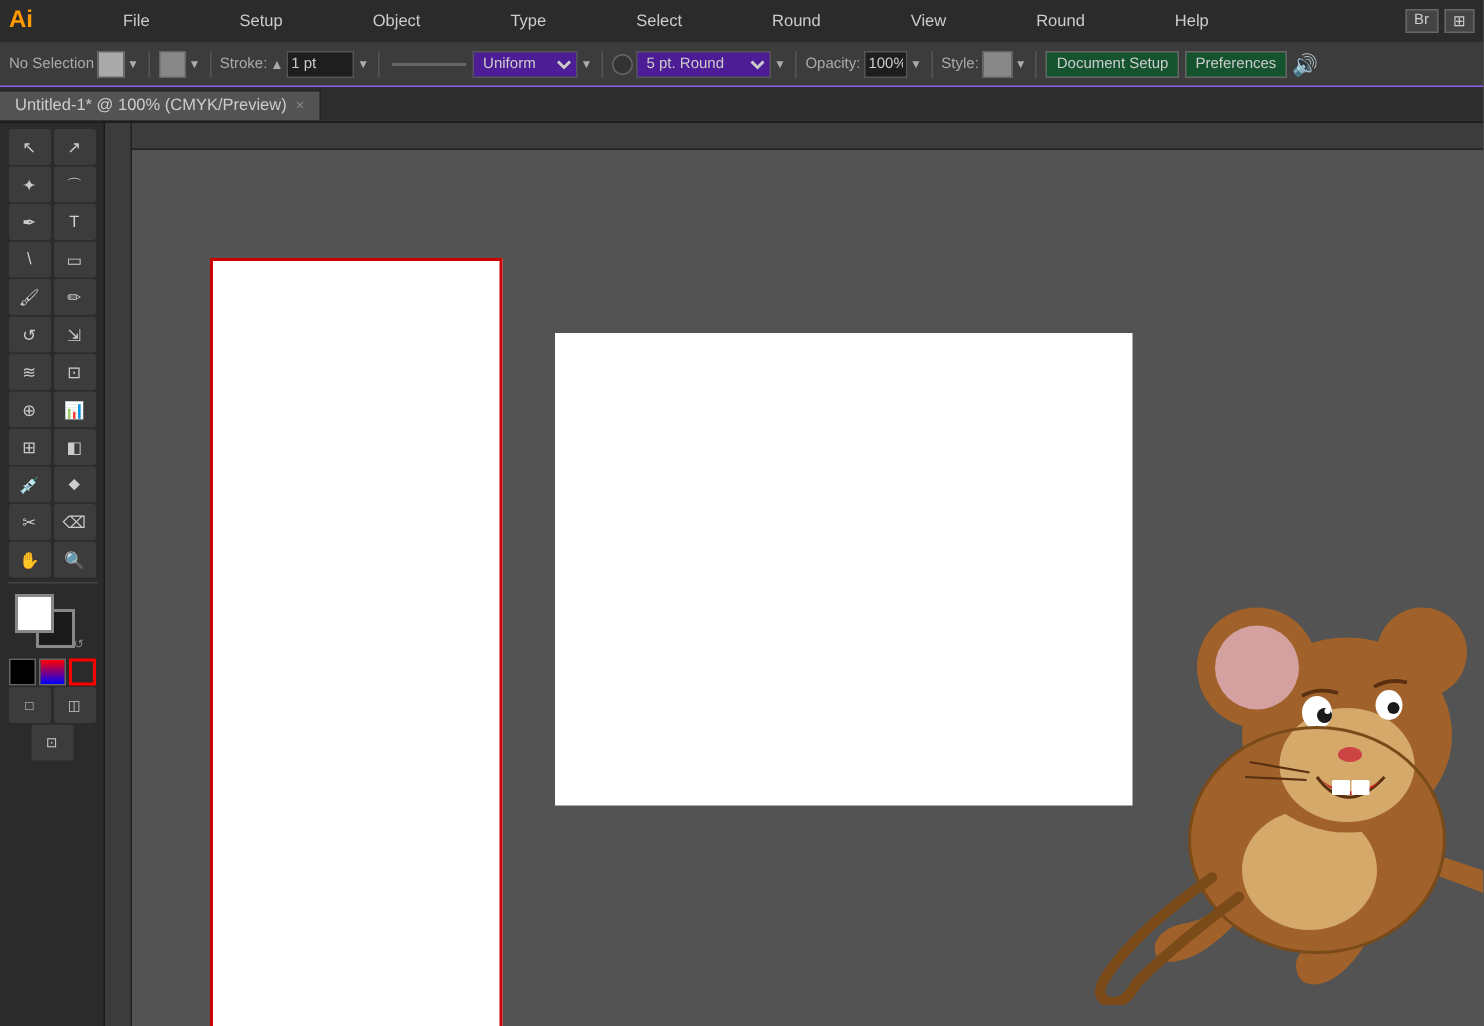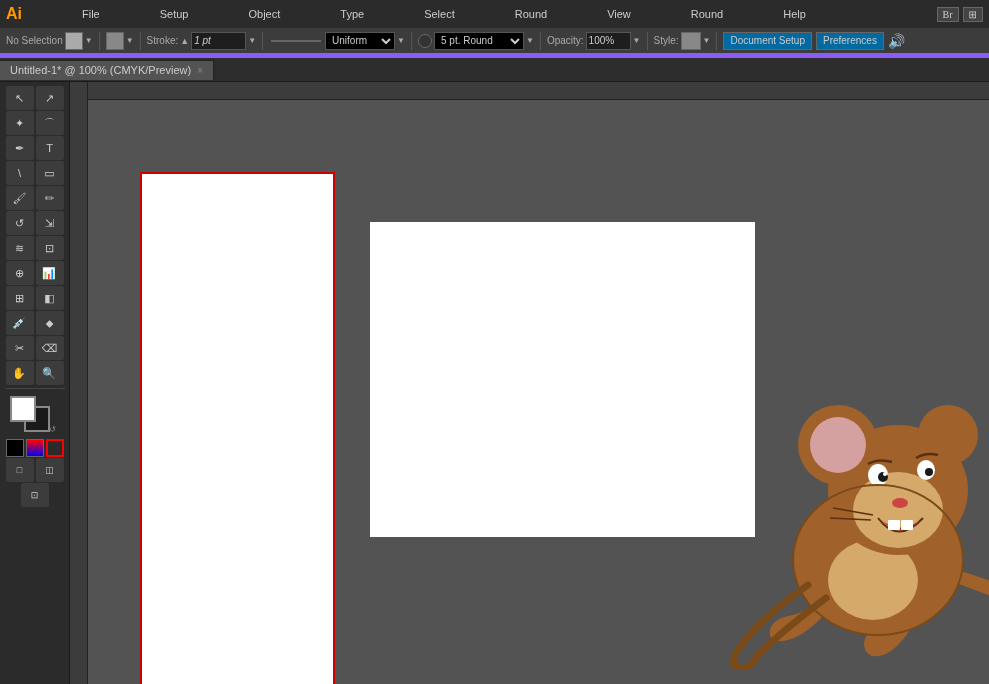--- a/index.html
+++ b/index.html
@@ -37,21 +37,21 @@
     }
 
     
     #toolbar {
       background: #3c3c3c;
       height: 30px;
       display: flex;
       align-items: center;
       padding: 0 6px;
       gap: 4px;
-      border-bottom: 5px solid #8b5cf6;
+      border-bottom: 1px solid #8b5cf6;
     }
     .toolbar-group {
       display: flex;
       align-items: center;
       gap: 2px;
       border-right: 1px solid #555;
       padding-right: 6px;
       margin-right: 2px;
     }
     .toolbar-label {
@@ -61,29 +61,29 @@
     .toolbar-input {
       background: #1e1e1e;
       border: 1px solid #555;
       color: #ccc;
       font-size: 10px;
       height: 18px;
       padding: 0 2px;
       width: 60px;
     }
     .toolbar-select {
-      background: #000000;
+      background: #4c1d95;
       border: 1px solid #555;
       color: #ccc;
       font-size: 10px;
       height: 18px;
       padding: 0 2px;
     }
     .toolbar-btn {
-      background: #0369a1;
+      background: #14532d;
       border: 1px solid #666;
       color: #ccc;
       font-size: 10px;
       height: 18px;
       padding: 0 6px;
       cursor: pointer;
       white-space: nowrap;
     }
     .color-swatch {
       width: 18px;
@@ -296,21 +296,21 @@
   <span class="menu-item">File</span>
   <span class="menu-item">Setup</span>
   <span class="menu-item">Object</span>
   <span class="menu-item">Type</span>
   <span class="menu-item">Select</span>
   <span class="menu-item">Round</span>
   <span class="menu-item">View</span>
   <span class="menu-item">Round</span>
   <span class="menu-item">Help</span>
 
-  <span style="margin-left:auto; display:flex; gap:4px;font-family:Liberation Serif, serif;">
+  <span style="margin-left:auto; display:flex; gap:4px;">
     <span style="background:#444;border:1px solid #666;padding:1px 5px;font-size:10px;color:#ccc;">Br</span>
     <span style="background:#444;border:1px solid #666;padding:1px 5px;font-size:10px;color:#ccc;">⊞</span>
   </span>
 </div>
 
 <div id="toolbar">
 
   <div class="toolbar-group">
     <span class="toolbar-label">No Selection</span>
     <span class="color-swatch"></span>
@@ -318,21 +318,21 @@
   </div>
 
   <div class="toolbar-group">
     <div style="width:18px;height:18px;background:#888;border:1px solid #666;"></div>
     <span class="dropdown-arrow">▼</span>
   </div>
 
   <div class="toolbar-group">
     <span class="toolbar-label">Stroke:</span>
     <span style="color:#aaa;font-size:9px;">▲</span>
-    <input class="toolbar-input" style="width: 55px; font-style: italic;" value="1 pt">
+    <input class="toolbar-input" style="width: 45px;" value="1 pt">
     <span class="dropdown-arrow">▼</span>
   </div>
 
   <div class="toolbar-group">
     <div class="stroke-line"></div>
     <select class="toolbar-select" style="width:70px;">
       <option>Uniform</option>
     </select>
     <span class="dropdown-arrow">▼</span>
   </div>
@@ -340,21 +340,21 @@
   <div class="toolbar-group">
     <div style="width:14px;height:14px;background:#333;border:1px solid #666;border-radius:50%;"></div>
     <select class="toolbar-select" style="width:90px;">
       <option>5 pt. Round</option>
     </select>
     <span class="dropdown-arrow">▼</span>
   </div>
 
   <div class="toolbar-group">
     <span class="toolbar-label">Opacity:</span>
-    <input class="toolbar-input" style="width: 45px;" value="100%">
+    <input class="toolbar-input" style="width: 29px;" value="100%">
     <span class="dropdown-arrow">▼</span>
   </div>
 
   <div class="toolbar-group">
     <span class="toolbar-label">Style:</span>
     <div style="width:20px;height:18px;background:#888;border:1px solid #666;"></div>
     <span class="dropdown-arrow">▼</span>
   </div>
 
   <button class="toolbar-btn">Document Setup</button>

